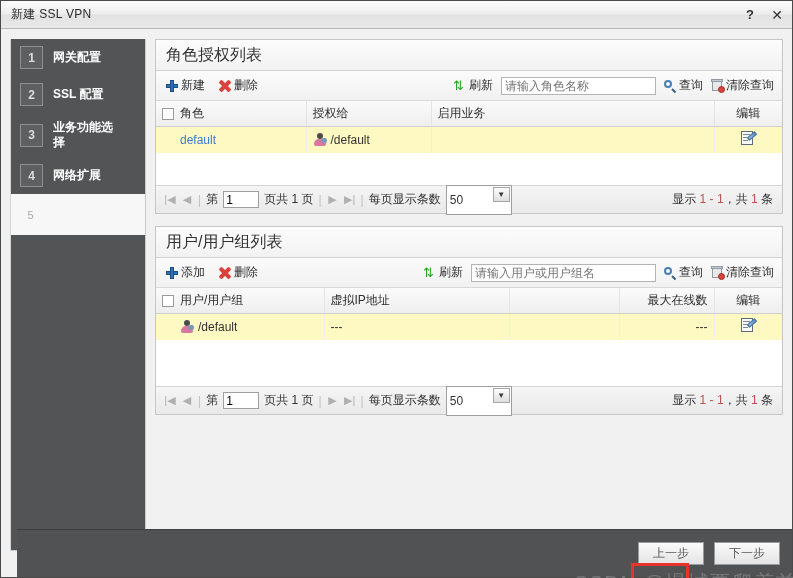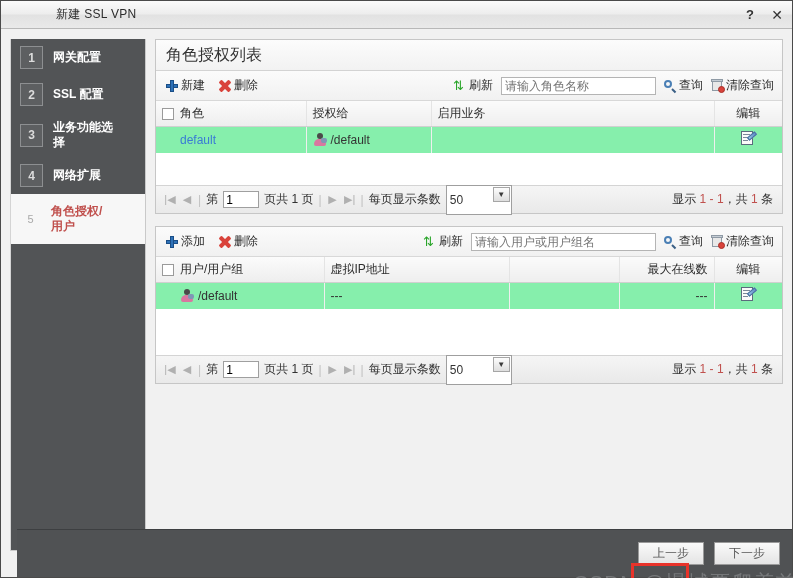--- a/index.html
+++ b/index.html
@@ -18,21 +18,20 @@
     box-sizing:border-box;
     display:flex;flex-direction:column;
   }
   
   .titlebar{
     height:27px;flex:0 0 27px;
     background:linear-gradient(to bottom,#fbfbfb 0%,#ededed 48%,#e2e2e2 52%,#e9e9e9 100%);
     border-bottom:1px solid #b8b8b8;
     display:flex;align-items:center;
     position:relative;
-    padding-left:45px;
   }
   .title-text{
     margin-left:10px;font-size:12px;color:#2b2b2b;font-weight:normal;
     letter-spacing:.3px;
   }
   .title-btns{position:absolute;right:8px;top:0;height:27px;display:flex;align-items:center;gap:13px;}
   .tbtn{
     width:14px;height:14px;display:flex;align-items:center;justify-content:center;
     font-size:13px;color:#333;font-weight:bold;cursor:default;line-height:1;
   }
@@ -205,21 +204,21 @@
     box-sizing:border-box;
   }
   table.grid th:last-child{border-right:none;}
   table.grid td{
     height:27px;
     font-size:12px;
     color:#333;
     padding:0 6px;
     border-right:1px solid #efefef;
     box-sizing:border-box;
-    background:#86efac;
+    background:#fef9c3;
   }
   table.grid td:last-child{border-right:none;}
   .chk{
     width:12px;height:12px;border:1px solid #9a9a9a;background:#fff;
     display:inline-block;vertical-align:middle;margin-right:6px;box-sizing:border-box;
   }
   .link{color:#3a7bd5;}
   .cellflex{display:flex;align-items:center;gap:4px;}
   .tbl-wrap{height:84px;background:#fff;overflow:hidden;}
   .tbl-wrap2{height:98px;background:#fff;overflow:hidden;}
@@ -312,21 +311,20 @@
       <div class="step">
         <span class="num">3</span>
         <span class="lbl">业务功能选择</span>
       </div>
       <div class="step">
         <span class="num">4</span>
         <span class="lbl">网络扩展</span>
       </div>
       <div class="step active">
         <span class="num">5</span>
-        <span class="lbl">角色授权/用户</span>
       </div>
     </div>
 
     <div class="content">
 
       <div class="panel">
         <div class="panel-head">角色授权列表</div>
 
         <div class="toolbar">
           <span class="tb-item">
@@ -419,20 +417,21 @@
           <span class="pg-right">
             <span>显示</span>
             <span class="hl">1 - 1</span><span>，共</span>
             <span class="hl">1</span>
             <span>条</span>
           </span>
         </div>
       </div>
 
       <div class="panel">
+        <div class="panel-head">用户/用户组列表</div>
 
         <div class="toolbar">
           <span class="tb-item">
             <span class="ic ic-plus"></span>
             <span>添加</span>
           </span>
           <span class="tb-item">
             <span class="ic ic-x"></span>
             <span>删除</span>
           </span>

